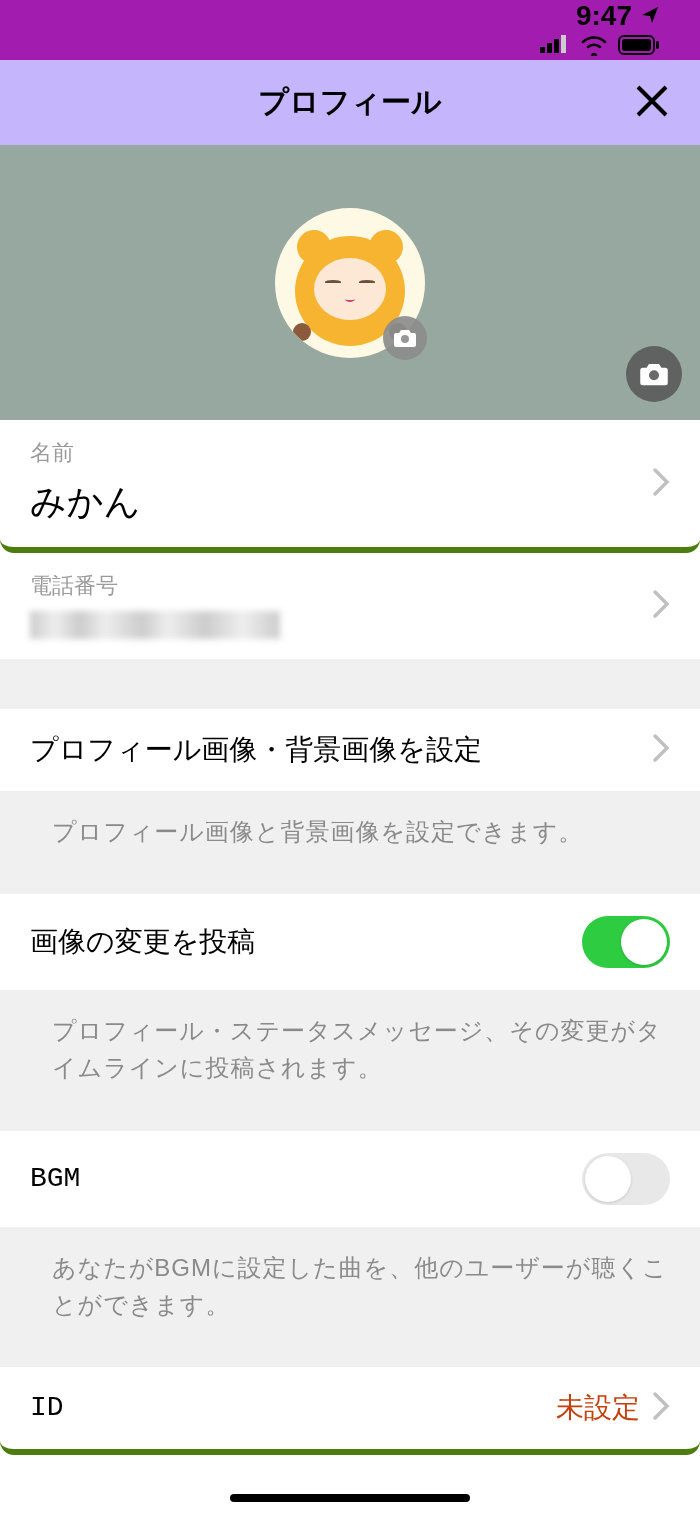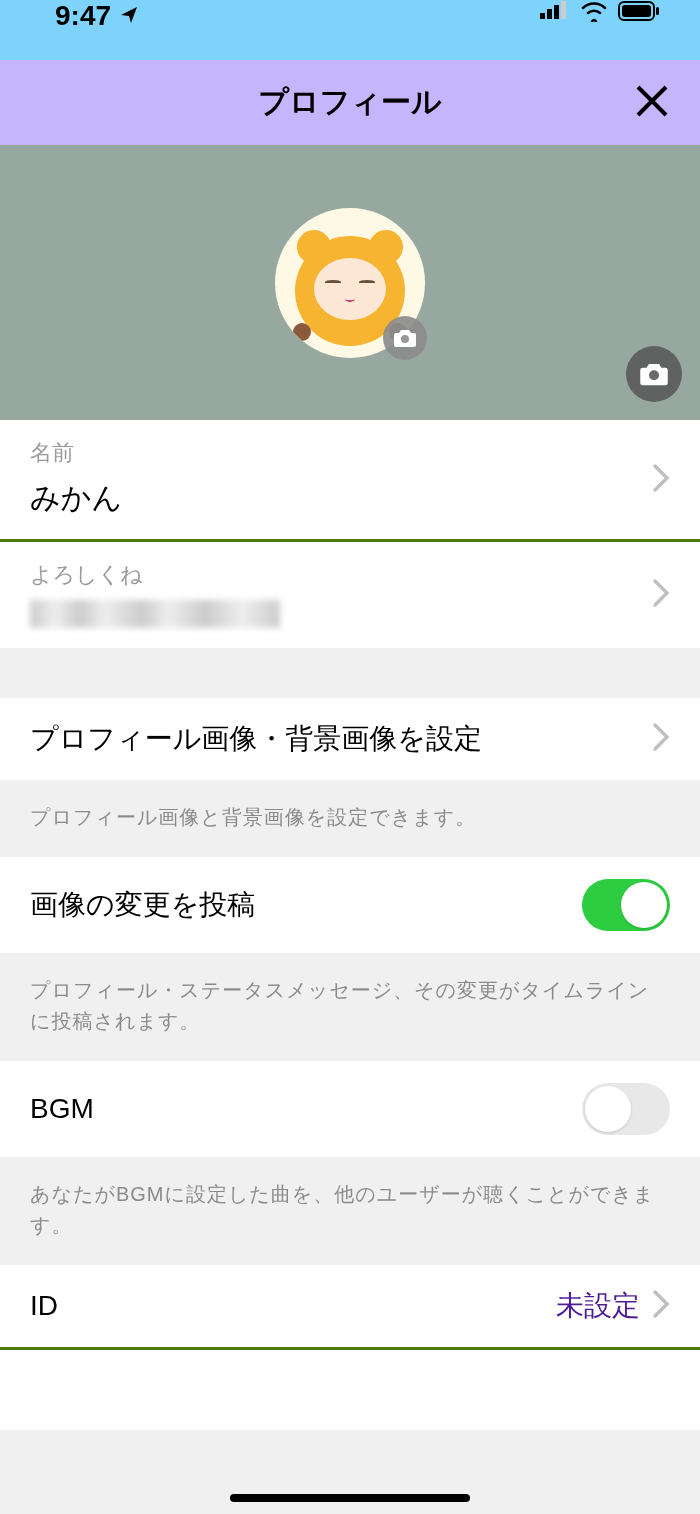--- a/index.html
+++ b/index.html
@@ -6,25 +6,26 @@
     body {
       width: 700px;
       height: 1514px;
       background: #f0f0f0;
       font-family: -apple-system, "Hiragino Sans", sans-serif;
       color: #000;
       overflow: hidden;
     }
     .status-bar {
       height: 60px;
-      background: #7dd3fc;
+      background: #a21caf;
       display: flex;
       justify-content: space-between;
-      align-items: flex-start;
+      align-items: flex-end;
       padding: 0 40px 0 55px;
+      flex-direction: column;
     }
     .status-left { display: flex; align-items: center; gap: 8px; font-size: 28px; font-weight: 600; }
     .status-right { display: flex; align-items: center; gap: 10px; }
     .header {
       height: 85px;
       background: #c4b5fd;
       display: flex;
       align-items: center;
       justify-content: center;
       position: relative;
@@ -62,34 +63,35 @@
       display: flex; align-items: center; justify-content: center;
     }
     .section-white { background: #fff; }
     .row {
       padding: 22px 30px;
       display: flex;
       align-items: center;
       justify-content: space-between;
       min-height: 80px;
     }
-    .row-divider { border-bottom: 3px solid #4d7c0f; }
+    .row-divider { border-bottom: 6px solid #4d7c0f; border-radius: 14px; }
     .row-field { display: block; padding: 18px 30px 20px; position: relative; }
     .field-label { font-size: 22px; color: #9a9a9a; margin-bottom: 10px; }
-    .field-value { font-size: 30px; color: #000; }
+    .field-value { font-size: 36px; color: #000; }
     .chevron { color: #c0c0c0; position: absolute; right: 30px; top: 50%; transform: translateY(-50%); }
-    .row-title { font-size: 28px; }
+    .row-title { font-size: 28px; font-family: Liberation Mono, monospace; }
     .row-right { display: flex; align-items: center; gap: 12px; }
-    .value-muted { font-size: 28px; color: #4c1d95; }
+    .value-muted { font-size: 28px; color: #c2410c; }
     .desc {
-      padding: 22px 30px 24px;
-      font-size: 20px;
+      padding: 22px 30px 44px;
+      font-size: 24px;
       color: #8a8a8a;
       line-height: 1.55;
       letter-spacing: 1px;
+      margin-left: 22px;
     }
     .gap { height: 50px; }
     .toggle {
       width: 88px; height: 52px;
       border-radius: 26px;
       position: relative;
     }
     .toggle.on { background: #2ecc40; }
     .toggle.off { background: #e8e8e8; }
     .toggle-knob {
@@ -201,21 +203,21 @@
   <div class="row-field row-divider">
     <div class="field-label">名前</div>
     <div class="field-value">みかん</div>
     <span class="chevron">
       <svg width="18" height="30" viewBox="0 0 18 30">
           <path d="M3 3 L15 15 L3 27" stroke="#c0c0c0" stroke-width="3.5" fill="none" stroke-linecap="round"></path>
         </svg>
     </span>
   </div>
   <div class="row-field">
-    <div class="field-label">よろしくね</div>
+    <div class="field-label">電話番号</div>
     <div class="blurred"></div>
     <span class="chevron">
       <svg width="18" height="30" viewBox="0 0 18 30">
           <path d="M3 3 L15 15 L3 27" stroke="#c0c0c0" stroke-width="3.5" fill="none" stroke-linecap="round"></path>
         </svg>
     </span>
   </div>
 </div>
 
 <div class="gap"></div>

